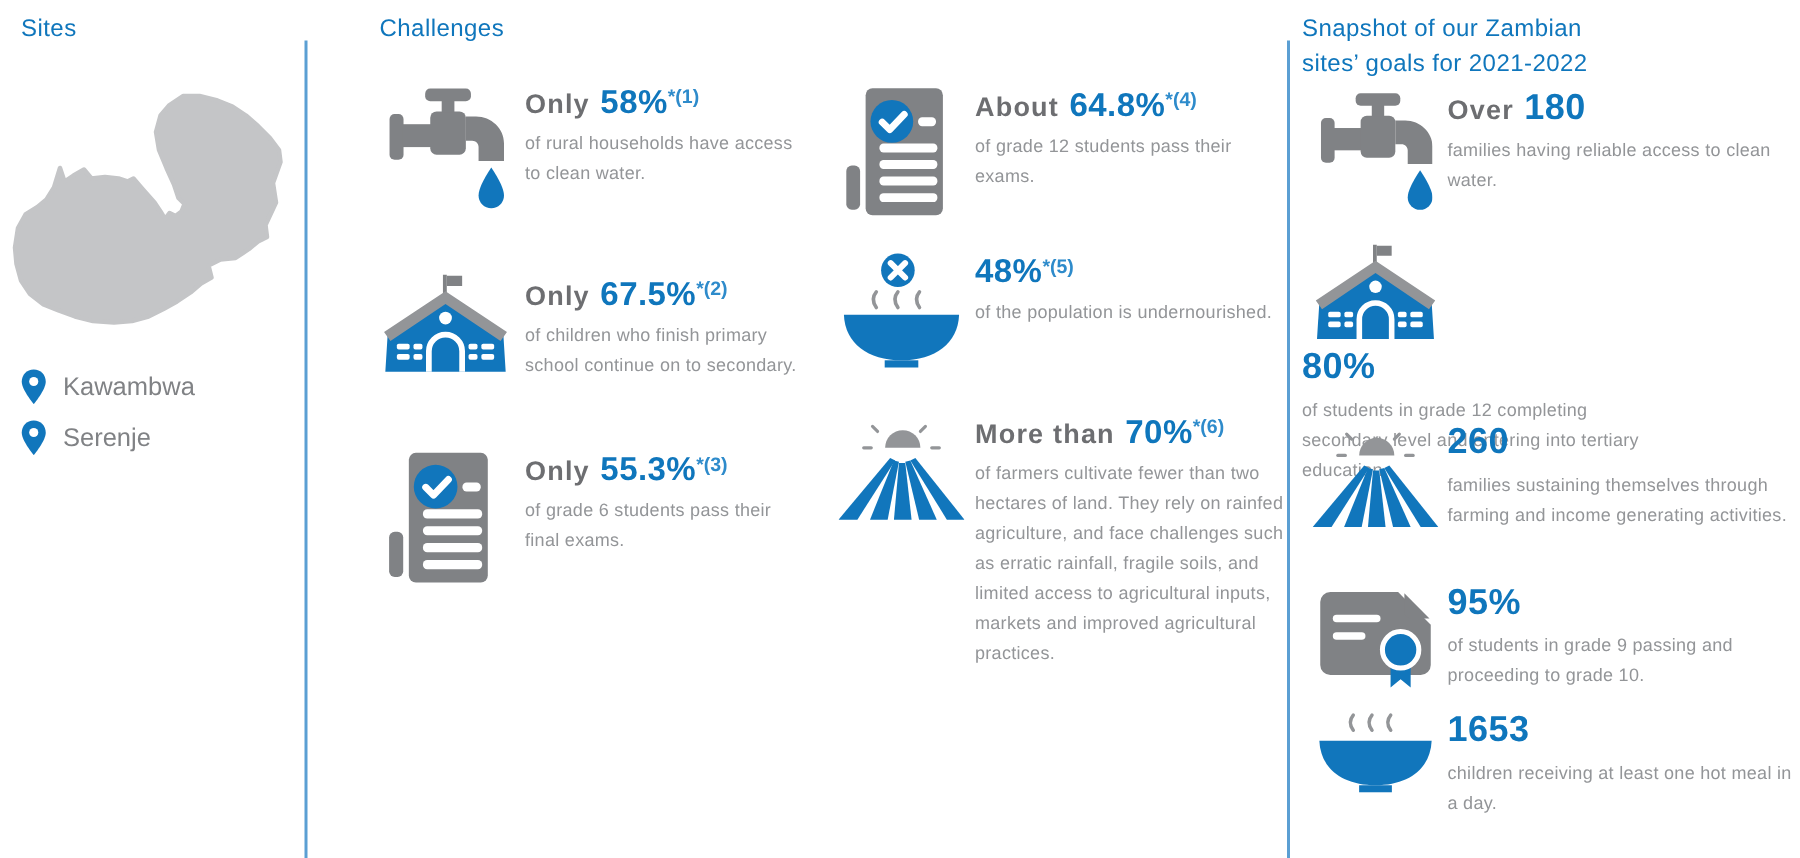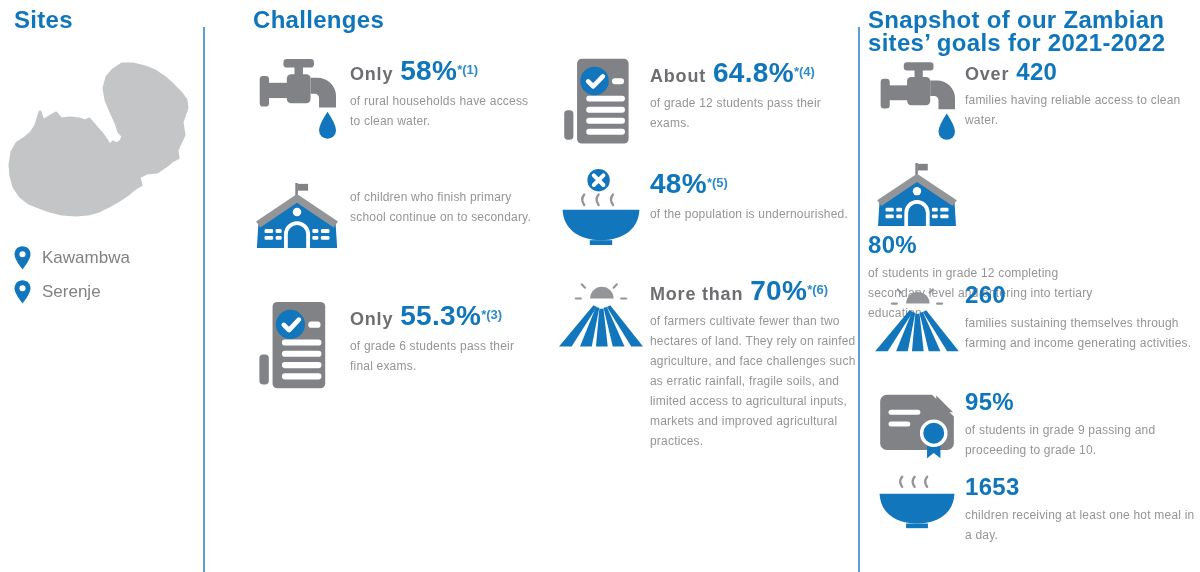--- a/index.html
+++ b/index.html
@@ -1,27 +1,27 @@
 <!DOCTYPE html>
 <html><head>
 <meta charset="utf-8">
 <style>
   html,body{margin:0;padding:0;background:#ffffff;}
   body{width:1200px;height:572px;position:relative;overflow:hidden;
        font-family:"Liberation Sans", sans-serif;}
   .abs{position:absolute;}
-  .section-title{color:#0F76BC;font-weight:bold;font-size:24px;line-height:23px;letter-spacing:.3px;}
+  .section-title{color:#0F76BC;font-weight:normal;font-size:16px;line-height:23px;letter-spacing:.3px;}
   .divider{position:absolute;top:27px;bottom:0;width:2px;background:#5B9FD3;}
   .item{position:absolute;display:flex;align-items:flex-start;}
   .icon-box{flex:0 0 auto;display:flex;justify-content:center;align-items:flex-start;}
   .txt{flex:1 1 auto;}
   .stat-line{white-space:nowrap;}
   .stat-prefix{color:#6D6E71;font-weight:bold;font-size:18px;letter-spacing:.8px;margin-right:7px;}
   .stat-prefix:empty{display:none;margin:0;}
-  .stat-value{color:#0F76BC;font-weight:bold;font-size:28px;letter-spacing:.3px;}
+  .stat-value{color:#0F76BC;font-weight:bold;font-size:22px;letter-spacing:.3px;}
   .goal .stat-value{font-size:24px;}
   sup.stat-note{color:#2E8BCB;font-weight:600;font-size:13px;letter-spacing:0;}
   .body-text{color:#939598;font-size:12px;line-height:20px;margin-top:4px;letter-spacing:.2px;}
   .pin-row{position:absolute;left:14px;display:flex;align-items:center;gap:11px;}
   .pin-label{color:#808285;font-size:17px;}
 </style>
 </head>
 <body>
 
 <div class="abs" style="left:0;top:0;width:203px;height:572px;">
@@ -94,20 +94,21 @@
           <rect x="25" y="54" width="7" height="4.5" rx="1.5"></rect>
             <rect x="25" y="62" width="7" height="4.5" rx="1.5"></rect>
           <rect x="68" y="54" width="7" height="4.5" rx="1.5"></rect>
             <rect x="68" y="62" width="7" height="4.5" rx="1.5"></rect>
           <rect x="78" y="54" width="10" height="4.5" rx="1.5"></rect>
             <rect x="78" y="62" width="10" height="4.5" rx="1.5"></rect>
         </g>
       </svg>
     </div>
     <div class="txt">
+      <div class="stat-line"><span class="stat-prefix">Only</span><span class="stat-value">67.5%</span><sup class="stat-note">*(2)</sup></div>
       <div class="body-text" style="width:188px;">of children who finish primary school continue on to secondary.</div>
     </div>
   </div>
 
   <div class="item" style="left:243px;top:300px;width:295px;">
     <div class="icon-box" style="width:107px;">
       <svg width="76" height="94" viewBox="0 0 80 100">
         <rect x="0" y="58" width="10" height="32" rx="4" fill="#808285"></rect>
         <rect x="14" y="2" width="56" height="92" rx="5" fill="#808285"></rect>
         <g fill="#ffffff">
@@ -211,21 +212,21 @@
           <rect x="12" y="30" width="24" height="18"></rect>
           <rect x="34" y="20" width="28" height="34" rx="5"></rect>
           <rect x="43" y="10" width="10" height="11"></rect>
           <rect x="30" y="2" width="36" height="10" rx="4"></rect>
           <path d="M62 24 h8 c12 0 22 9.5 22 21 v14 h-20 v-11 c0 -2.8 -2.2 -5 -5 -5 h-5 z"></path>
         </g>
         <path fill="#1176BC" d="M82 64 q10 15 10 22 a10 10 0 0 1 -20 0 q0 -7 10 -22 z"></path>
       </svg>
     </div>
     <div class="txt">
-      <div class="stat-line"><span class="stat-prefix">Over</span><span class="stat-value">420</span></div>
+      <div class="stat-line"><span class="stat-prefix">Over</span><span class="stat-value">180</span></div>
       <div class="body-text" style="width:230px;">families having reliable access to clean water.</div>
     </div>
   </div>
 
   <div class="item goal" style="left:868px;top:163px;width:327px;flex-direction:column;">
     <div class="icon-box" style="width:97px;">
       <svg width="84" height="68" viewBox="0 0 100 82">
         <rect x="48" y="0" width="3" height="15" fill="#808285"></rect>
         <path d="M51 1 h12 v8 h-12 z" fill="#808285"></path>
         <path d="M5 44 L50 17 L95 44 L97 76 L3 76 Z" fill="#1176BC"></path>

